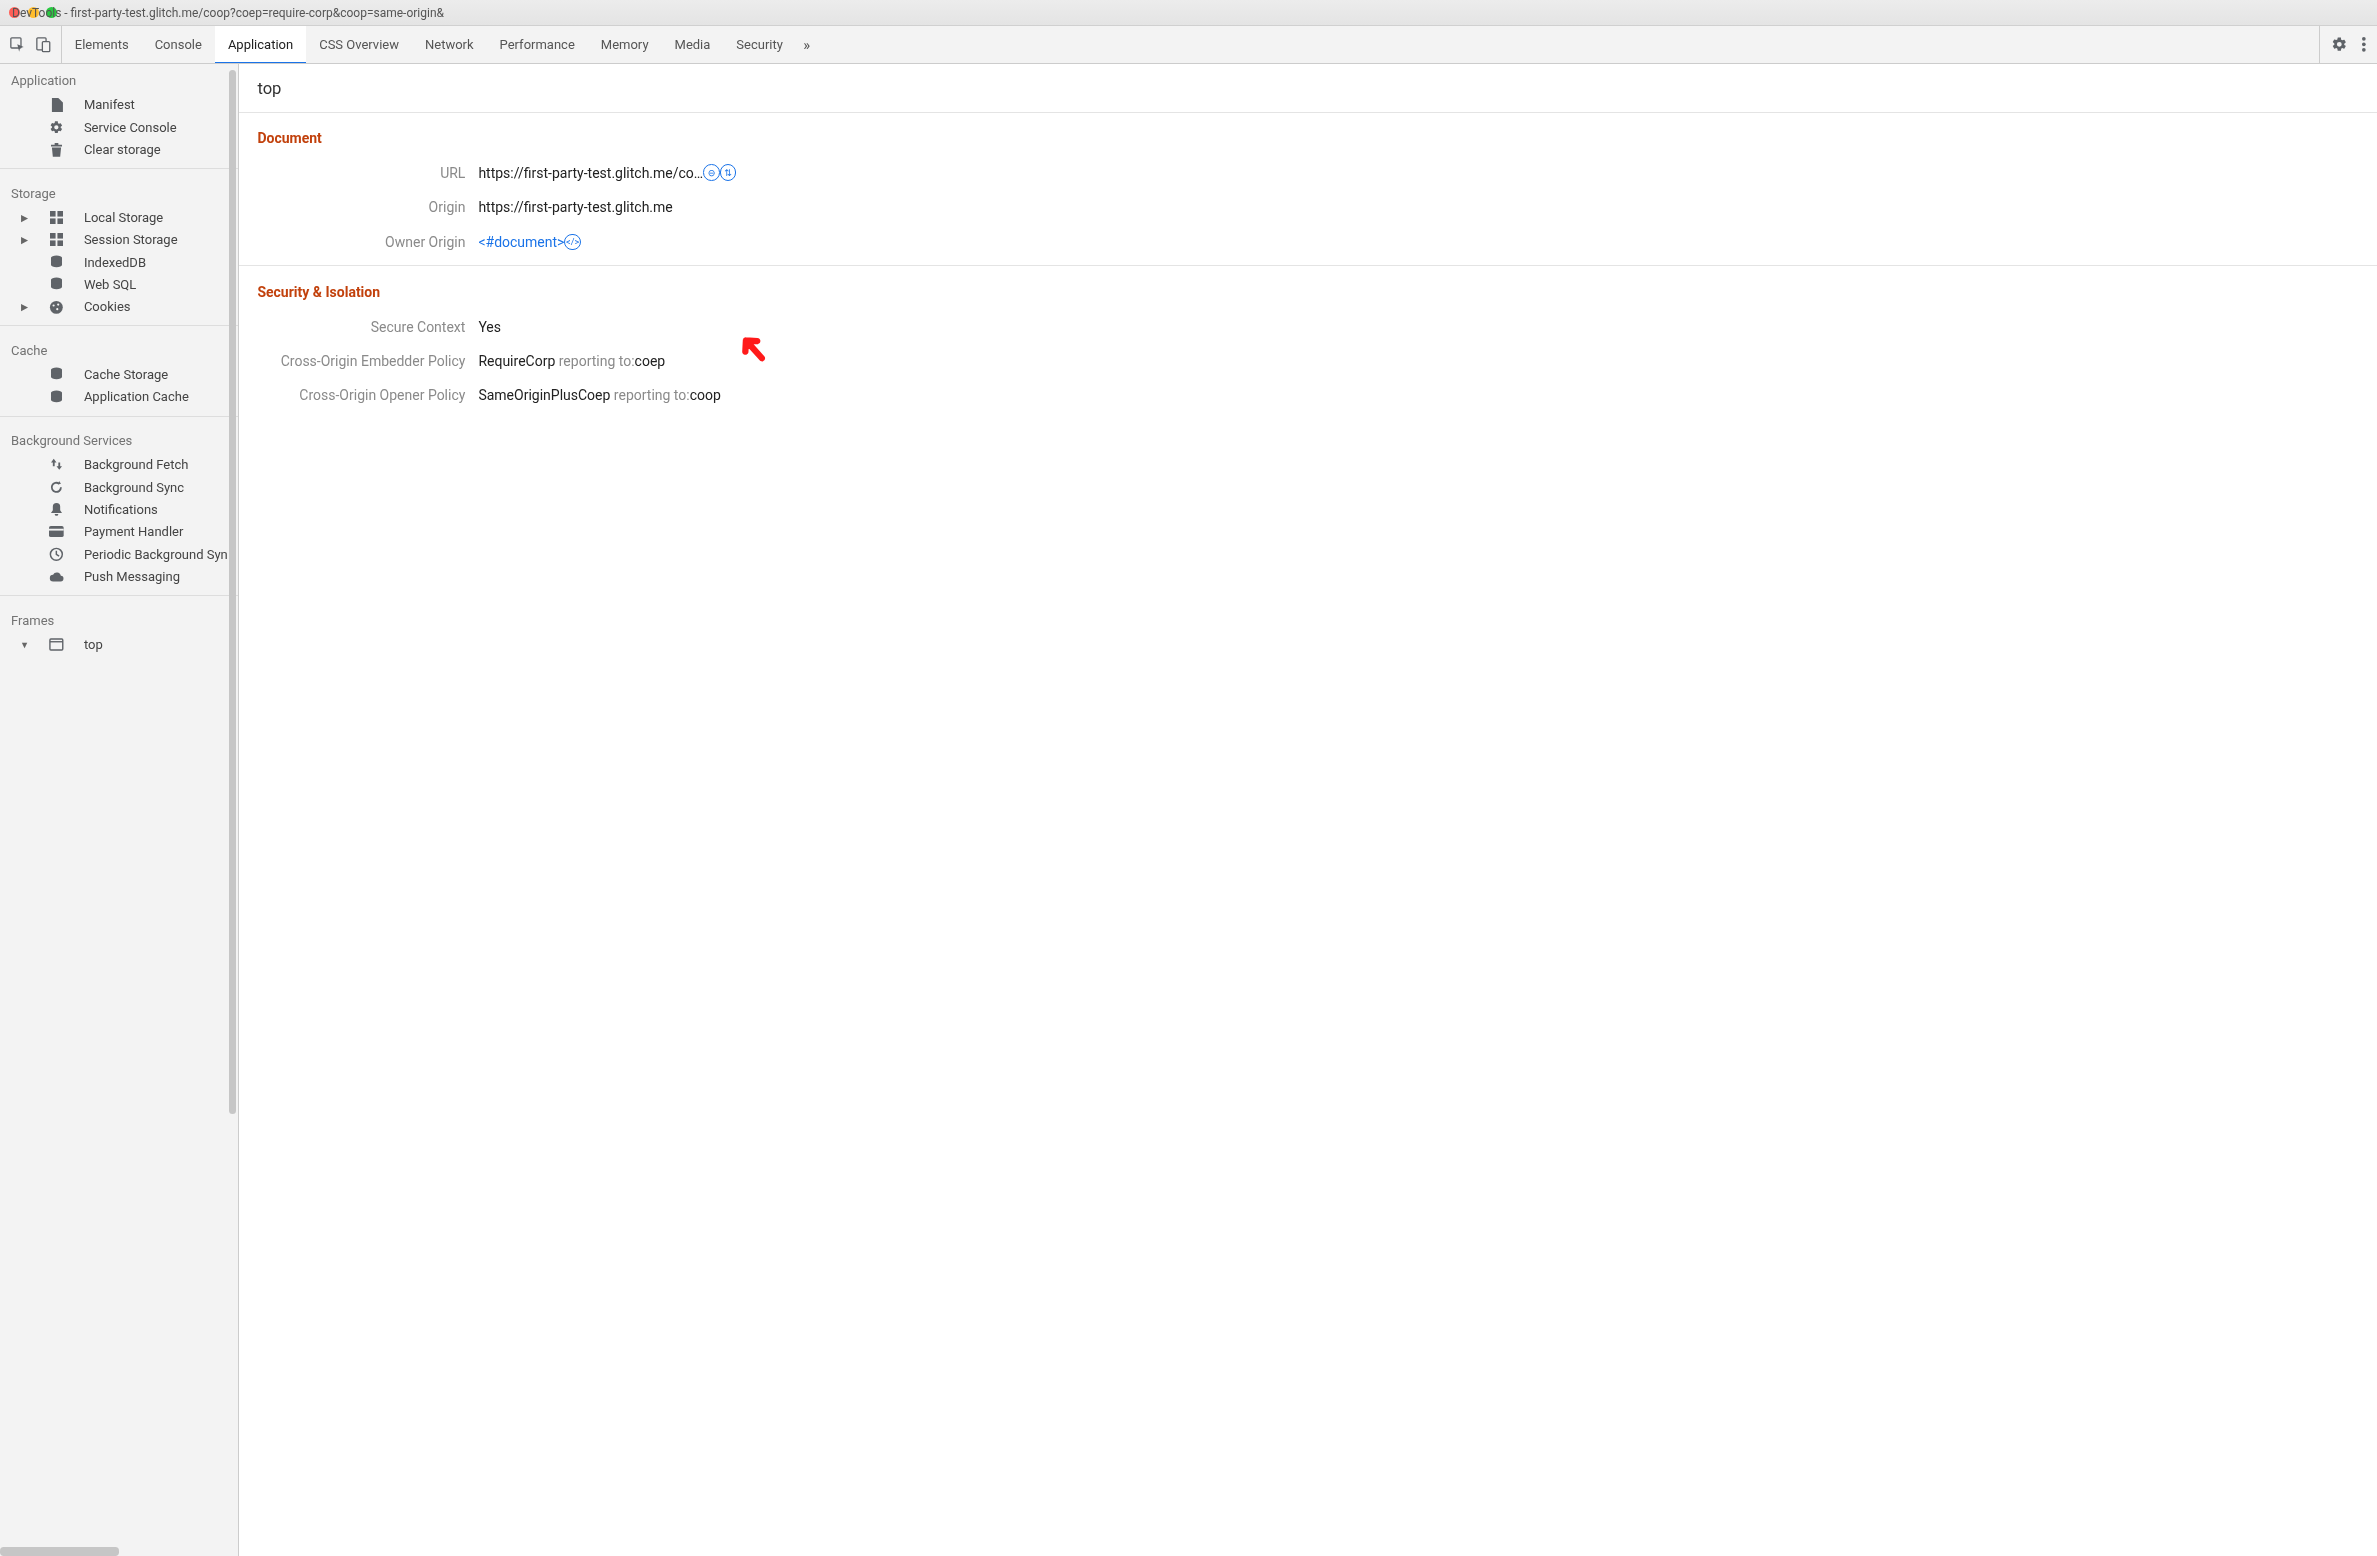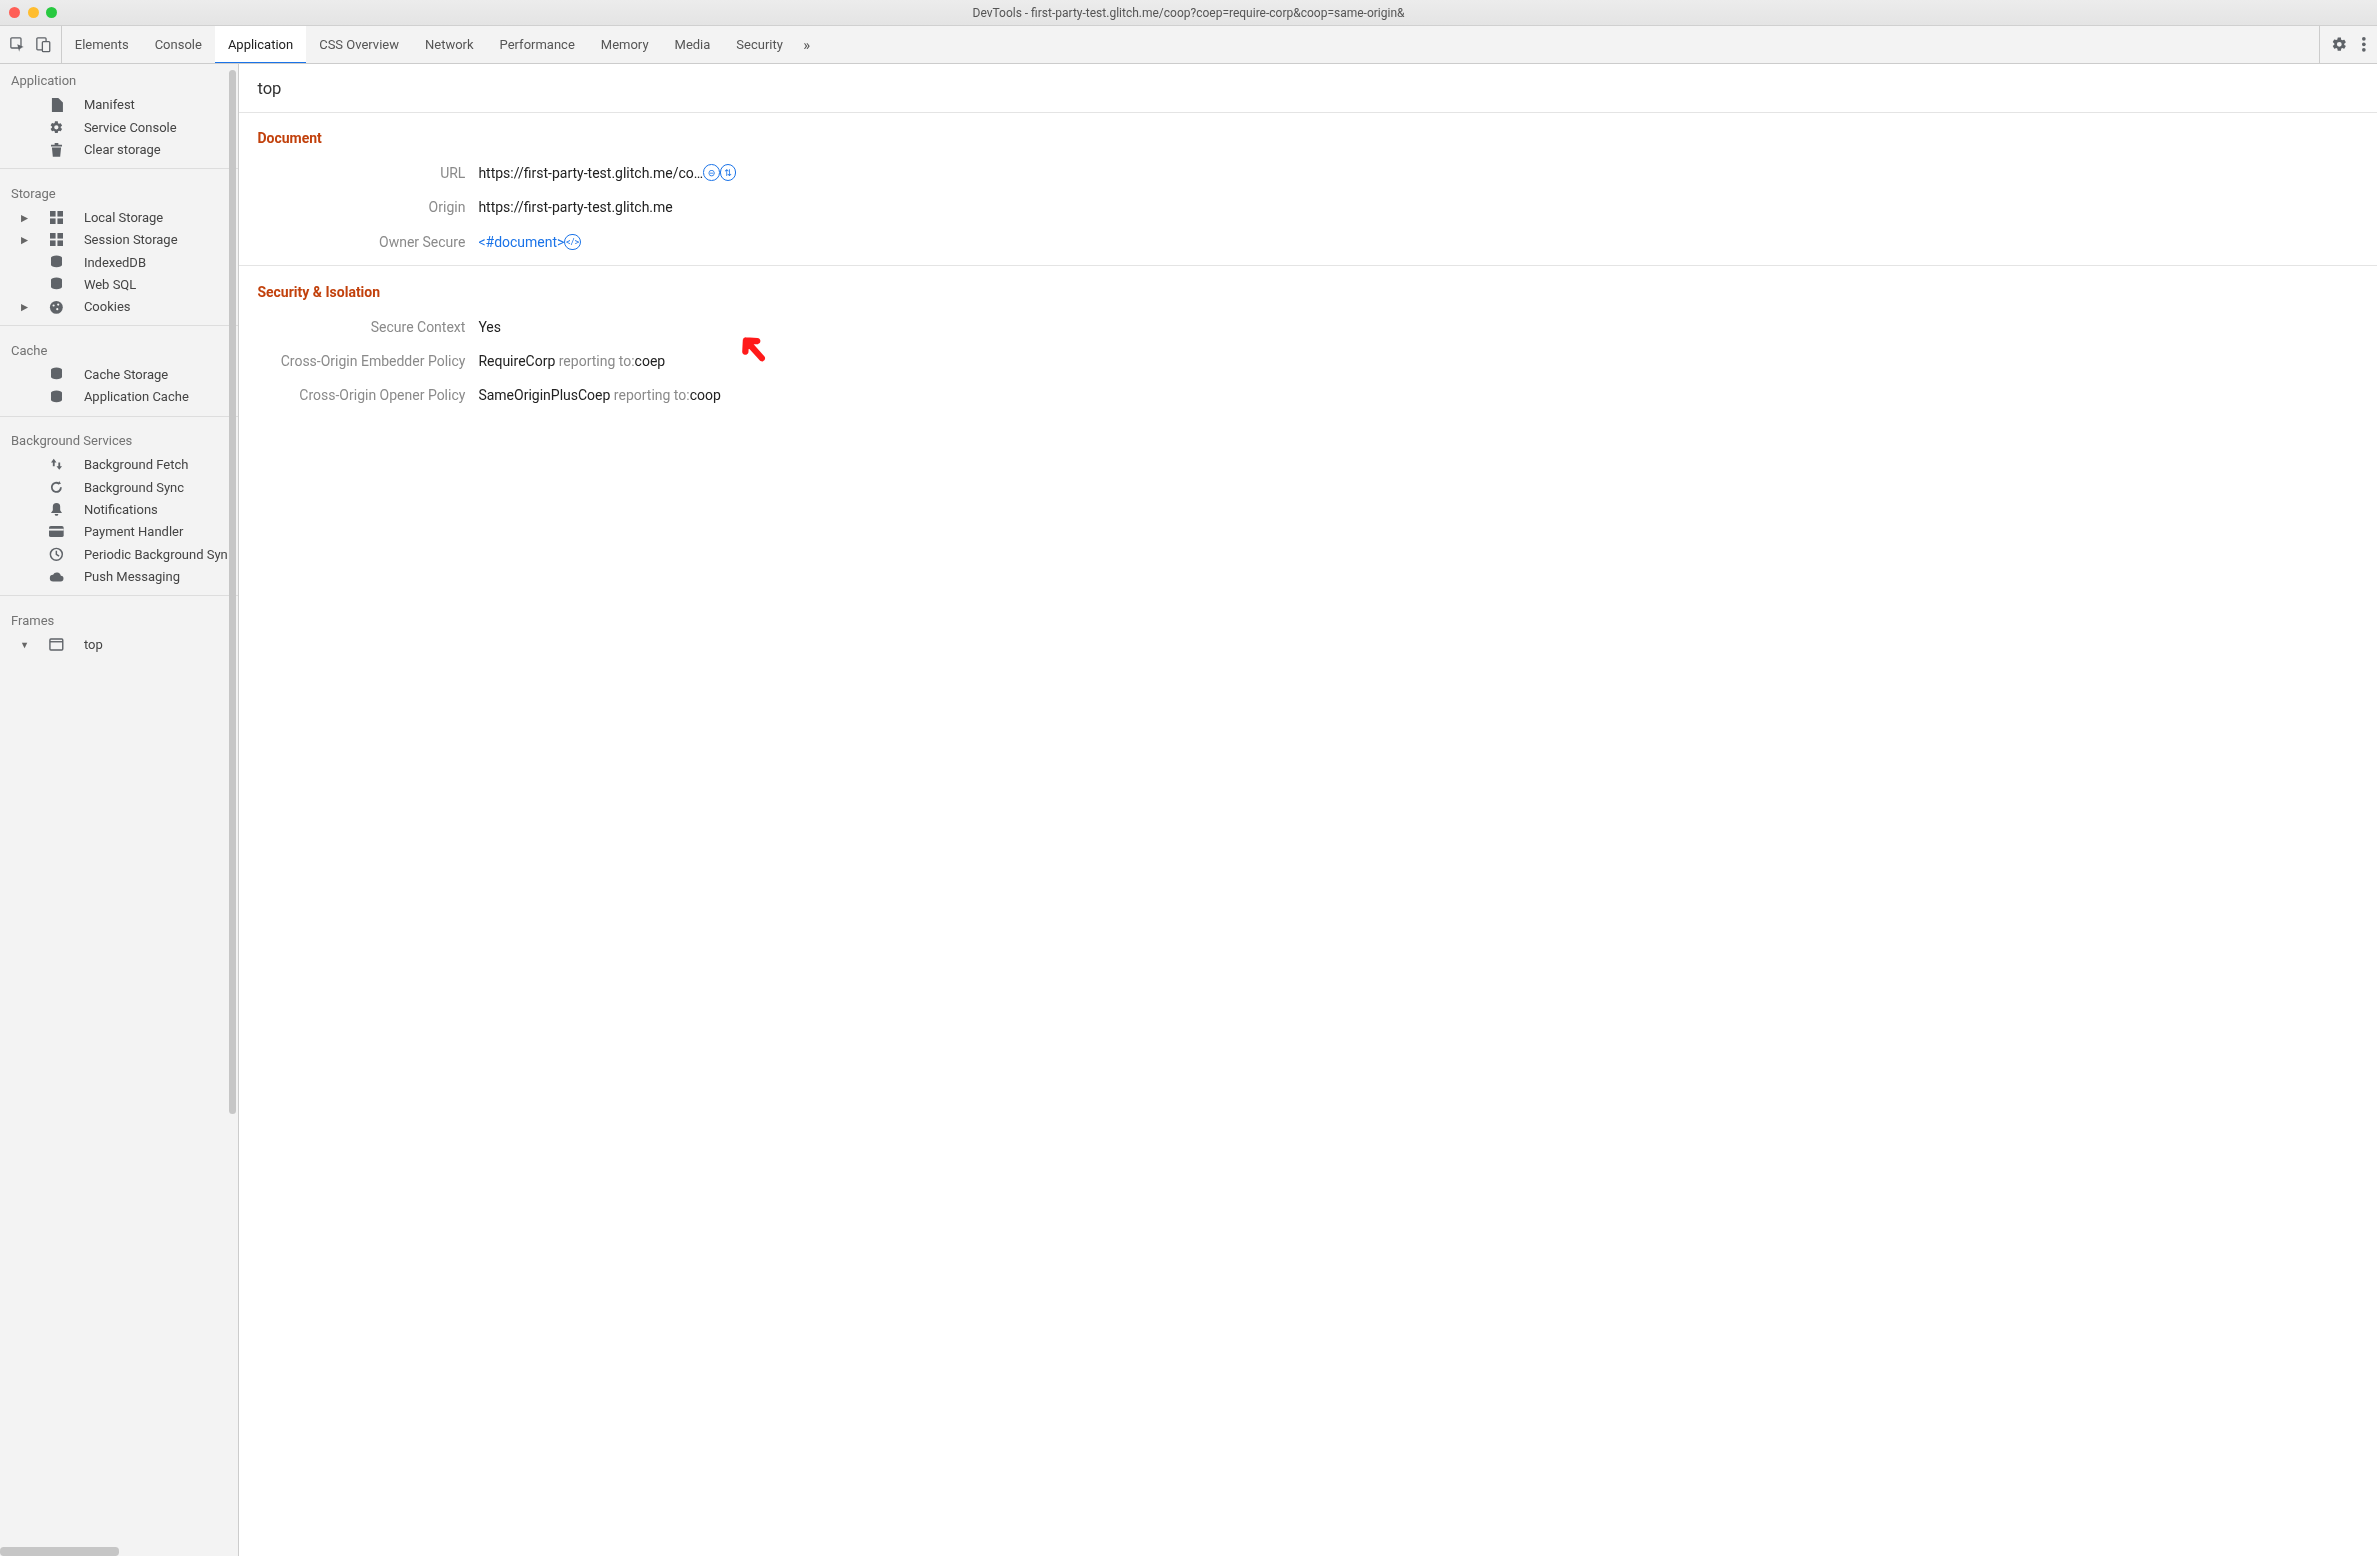--- a/index.html
+++ b/index.html
@@ -30,22 +30,22 @@
     display: flex;
     gap: 7.4px;
     padding-left: 9.2px;
   }
   .tl { width: 11px; height: 11px; border-radius: 50%; }
   .tl.red    { background:#ff5f57; }
   .tl.yellow { background:#ffbd2e; }
   .tl.green  { background:#28c940; }
   .titlebar-title {
     position: absolute;
-    left: 0; right: 0;
-    text-align: center;
+    left: 12px; right: 0;
+    text-align: left;
     font-size: 12px;
     color: #555;
     pointer-events: none;
   }
 
   
   .tabstrip {
     display: flex;
     align-items: center;
     height: 38px;
@@ -486,21 +486,21 @@
       </div>
 
       <div class="kv-row">
         <div class="kv-label">Origin</div>
         <div class="kv-value">
           <span>https://first-party-test.glitch.me</span>
         </div>
       </div>
 
       <div class="kv-row">
-        <div class="kv-label">Owner Secure</div>
+        <div class="kv-label">Owner Origin</div>
         <div class="kv-value">
           <span class="link">&lt;#document&gt;</span>
           <span class="circ">&lt;/&gt;</span>
         </div>
       </div>
     </div>
 
     <div class="section" style="border-top:0.9px solid #e4e4e4;padding-top:18.4px;">
       <h3>Security &amp; Isolation</h3>
 

